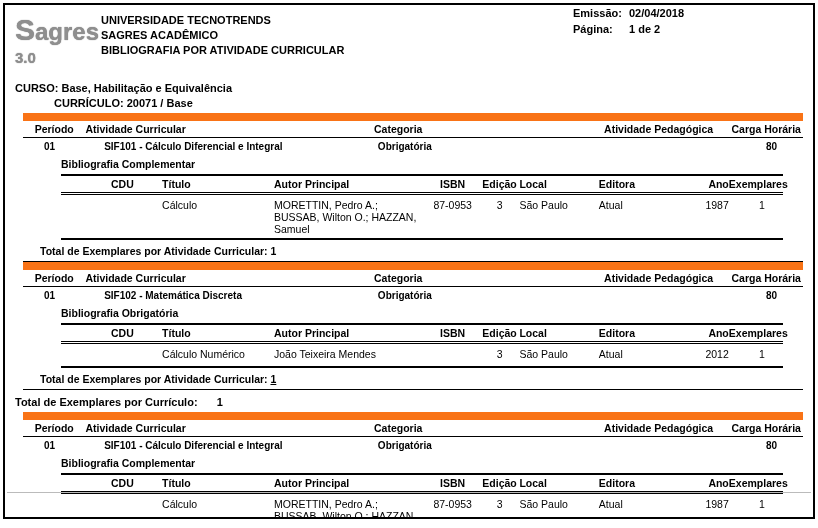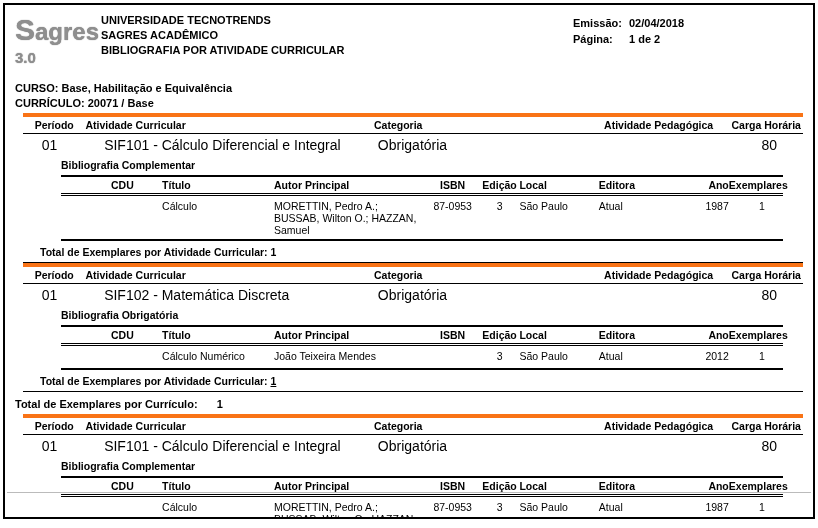--- a/index.html
+++ b/index.html
@@ -7,33 +7,33 @@
   body { padding:3px; }
   .page { position:relative; width:812px; height:516px; border:2px solid #000; background:#fff; padding:6px 8px 0 10px; overflow:hidden; }
 
   
   .rpt-header { display:flex; align-items:flex-start; }
   .logo { width:78px; color:#8f8f8f; margin-top:2px; }
   .logo .brand { font-size:24px; font-weight:bold; letter-spacing:0px; text-shadow:0 0 1px #6a6a6a; }
   .logo .brand::first-letter { font-size:30px; }
   .logo .ver { font-size:15px; font-weight:bold; margin-top:2px; text-shadow:0 0 1px #6a6a6a; }
   .hdr-center { margin-left:8px; font-size:11px; font-weight:bold; line-height:15px; padding-top:2px; }
-  .hdr-right { position:absolute; left:568px; top:10px; font-size:11px; font-weight:bold; line-height:16px; }
+  .hdr-right { position:absolute; left:568px; top:0; font-size:11px; font-weight:bold; line-height:16px; }
   .meta-row { display:flex; }
   .meta-row .lbl { width:52px; }
   .meta-row .val { margin-left:4px; }
 
   
   .curso-line { margin-top:16px; font-size:11px; font-weight:bold; }
-  .curriculo-line { margin-top:3px; font-size:11px; font-weight:bold; }
+  .curriculo-line { margin-top:3px; font-size:11px; font-weight:bold;margin-left:39px; }
 
   
   .act-table { margin-left:8px; margin-right:2px; margin-top:4px; }
-  .act-head { display:flex; border-top:4px solid #f97316; border-bottom:1px solid #000; font-size:10.5px; font-weight:bold; padding:2px 0 2px 0; }
-  .act-row { display:flex; font-size:14px; font-weight:normal; padding:3px 0 2px 0;gap:28px; }
+  .act-head { display:flex; border-top:8px solid #f97316; border-bottom:1px solid #000; font-size:10.5px; font-weight:bold; padding:2px 0 2px 0; }
+  .act-row { display:flex; font-size:10px; font-weight:bold; padding:3px 0 2px 0;gap:28px; }
   .c1 { width:8%; text-align:center; }
   .c2 { width:37%; }
   .c3 { width:29.5%; }
   .c4 { width:16%; white-space:nowrap; }
   .c5 { width:9.5%; text-align:right; white-space:nowrap; padding-right:2px; }
   .act-row .c5 { padding-right:26px; }
 
   .biblio-label { margin-left:38px; margin-top:4px; margin-bottom:4px; font-size:10.5px; font-weight:bold; }
 
   

